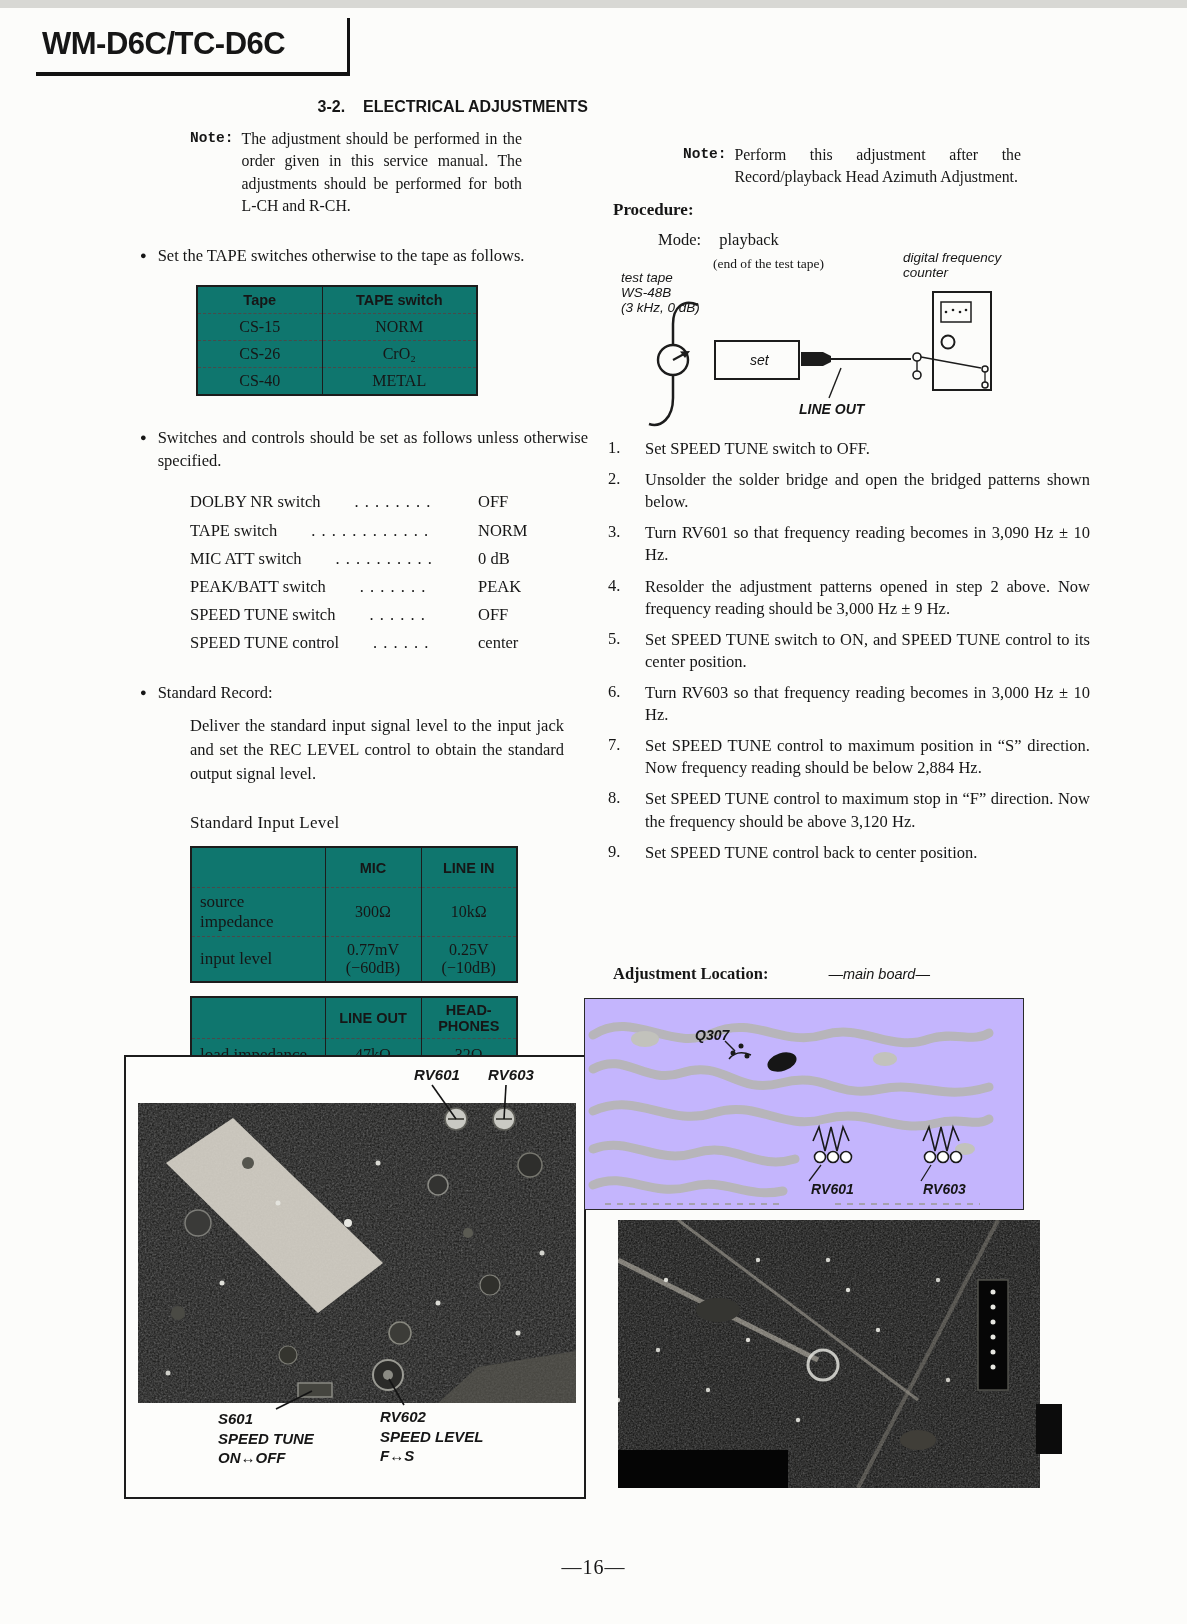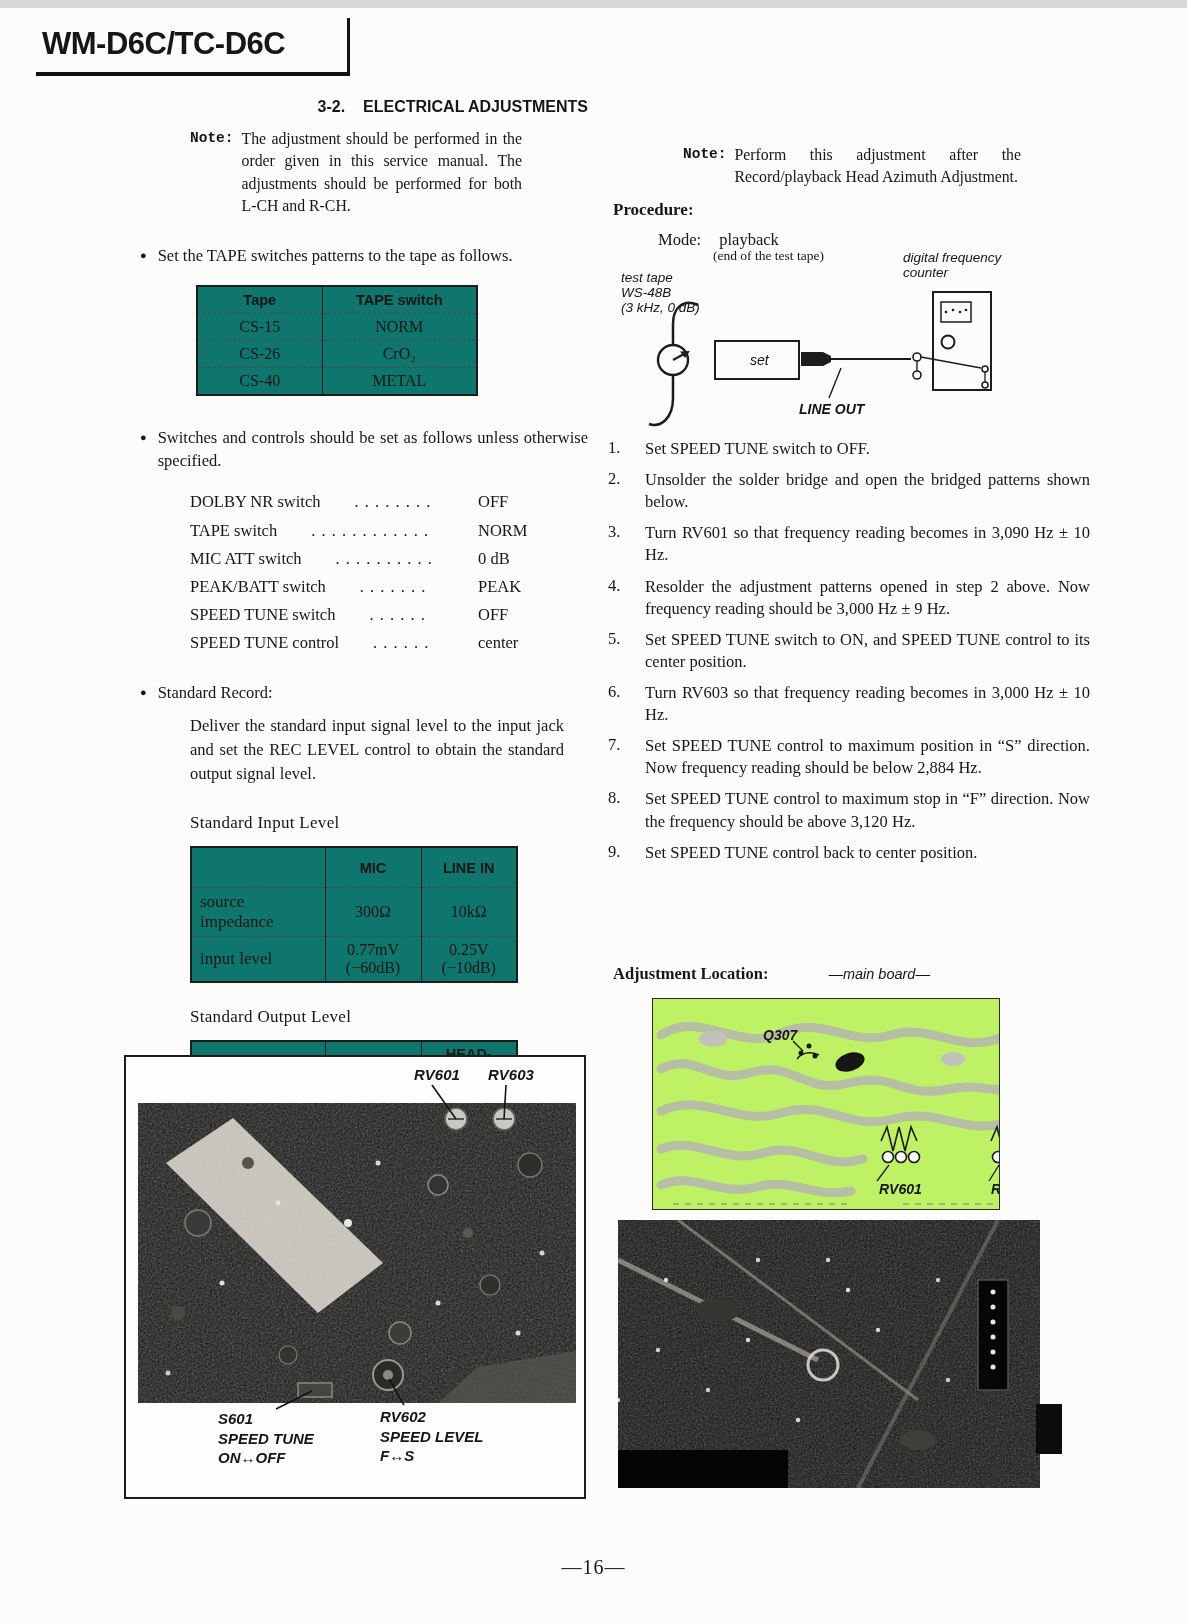--- a/index.html
+++ b/index.html
@@ -67,21 +67,21 @@
   .diagram { position:absolute; left:595px; top:240px; width:492px; height:188px; }
   .diagram .dlbl { font-size:13.5px; }
   .diagram svg text { font-family:"Liberation Sans",sans-serif; font-style:italic; font-size:14px; fill:#141414; }
   .steps { position:absolute; left:608px; top:430px; width:482px; }
   .step { display:flex; margin-bottom:9px; }
   .step-no { width:37px; flex:none; }
   .step-text { flex:1; text-align:justify; line-height:1.34; }
   .adj-line { position:absolute; left:613px; top:956px; display:flex; align-items:baseline; }
   .adj-label { font-weight:bold; font-size:16.5px; }
   .adj-board { font-family:"Liberation Sans",sans-serif; font-style:italic; font-size:14.5px; margin-left:60px; }
-  .pcb-box { position:absolute; left:652px; top:990px; width:348px; height:212px; border:1.5px solid #2a2a2a; background:#bef264; overflow:hidden; }
+  .pcb-box { position:absolute; left:584px; top:990px; width:440px; height:212px; border:1.5px solid #2a2a2a; background:#c4b5fd; overflow:hidden; }
   .pcb-lbl { position:absolute; font-family:"Liberation Sans",sans-serif; font-style:italic; font-weight:700; font-size:14px; }
   .photo2 { position:absolute; left:618px; top:1212px; width:422px; height:268px; }
   .edge-mark { position:absolute; left:1036px; top:1396px; width:26px; height:50px; background:#0c0c0c; }
 
   .page-no { position:absolute; left:0; right:0; top:1548px; text-align:center; font-size:20px; letter-spacing:1px; }
 </style>
 </head>
 <body>
 
 <div class="page">
@@ -96,21 +96,21 @@
       <span>3-2.</span>
       <span>ELECTRICAL ADJUSTMENTS</span>
     </div>
 
     <div class="note-block">
       <span class="note-label">Note:</span>
       <div class="note-text">The adjustment should be performed in the order given in this service manual. The adjustments should be performed for both L-CH and R-CH.</div>
     </div>
 
     <div class="bullet">
-      <div class="bullet-text">Set the TAPE switches patterns to the tape as follows.</div>
+      <div class="bullet-text">Set the TAPE switches otherwise to the tape as follows.</div>
     </div>
 
     <table class="tbl tape-tbl">
       <tbody>
           <tr>
         <th class="c1">Tape</th>
         <th class="c2">TAPE switch</th>
       </tr>
       <tr>
         <td>CS-15</td>
@@ -187,21 +187,20 @@
       <tr>
         <td class="rc1">input level</td>
         <td class="pre">0.77mV
 (−60dB)</td>
         <td class="pre">0.25V
 (−10dB)</td>
       </tr>
     </tbody>
       </table>
 
-    <div class="tbl-title" style="margin-top:24px;">Standard Output Level</div>
 
     <table class="tbl std-tbl">
       <tbody>
           <tr>
         <th class="rc1"></th>
         <th class="rc2">LINE OUT</th>
         <th class="rc3 pre">HEAD-
 PHONES</th>
       </tr>
       <tr>
@@ -288,21 +287,21 @@
   </div>
 
   <div class="procedure">Procedure:</div>
 
   <div class="mode-line">
     <span>Mode:</span>
     <span class="mv">playback</span>
   </div>
 
   <div class="diagram">
-    <div class="dlbl" style="position:absolute; left:118px; top:0;" style2="">(end of the test tape)</div>
+    <div class="dlbl" style="position:absolute; left:118px; top:8px;" style2="">(end of the test tape)</div>
     <div class="dlbl sans it pre" style="position:absolute; left:26px; top:22px;">test tape
 WS-48B
 (3 kHz, 0 dB)</div>
     <div class="dlbl sans it pre" style="position:absolute; left:308px; top:2px;">digital frequency
 counter</div>
 
     <svg width="492" height="188" style="position:absolute; left:0; top:0;">
 
       <path d="M103 57 C 88 50, 78 60, 78 76 L 78 150 C 78 170, 66 180, 54 176" stroke="#1c1c1c" stroke-width="2.5" fill="none"></path>
       <circle cx="78" cy="112" r="15" fill="#fcfcfa" stroke="#1c1c1c" stroke-width="2.4"></circle>

